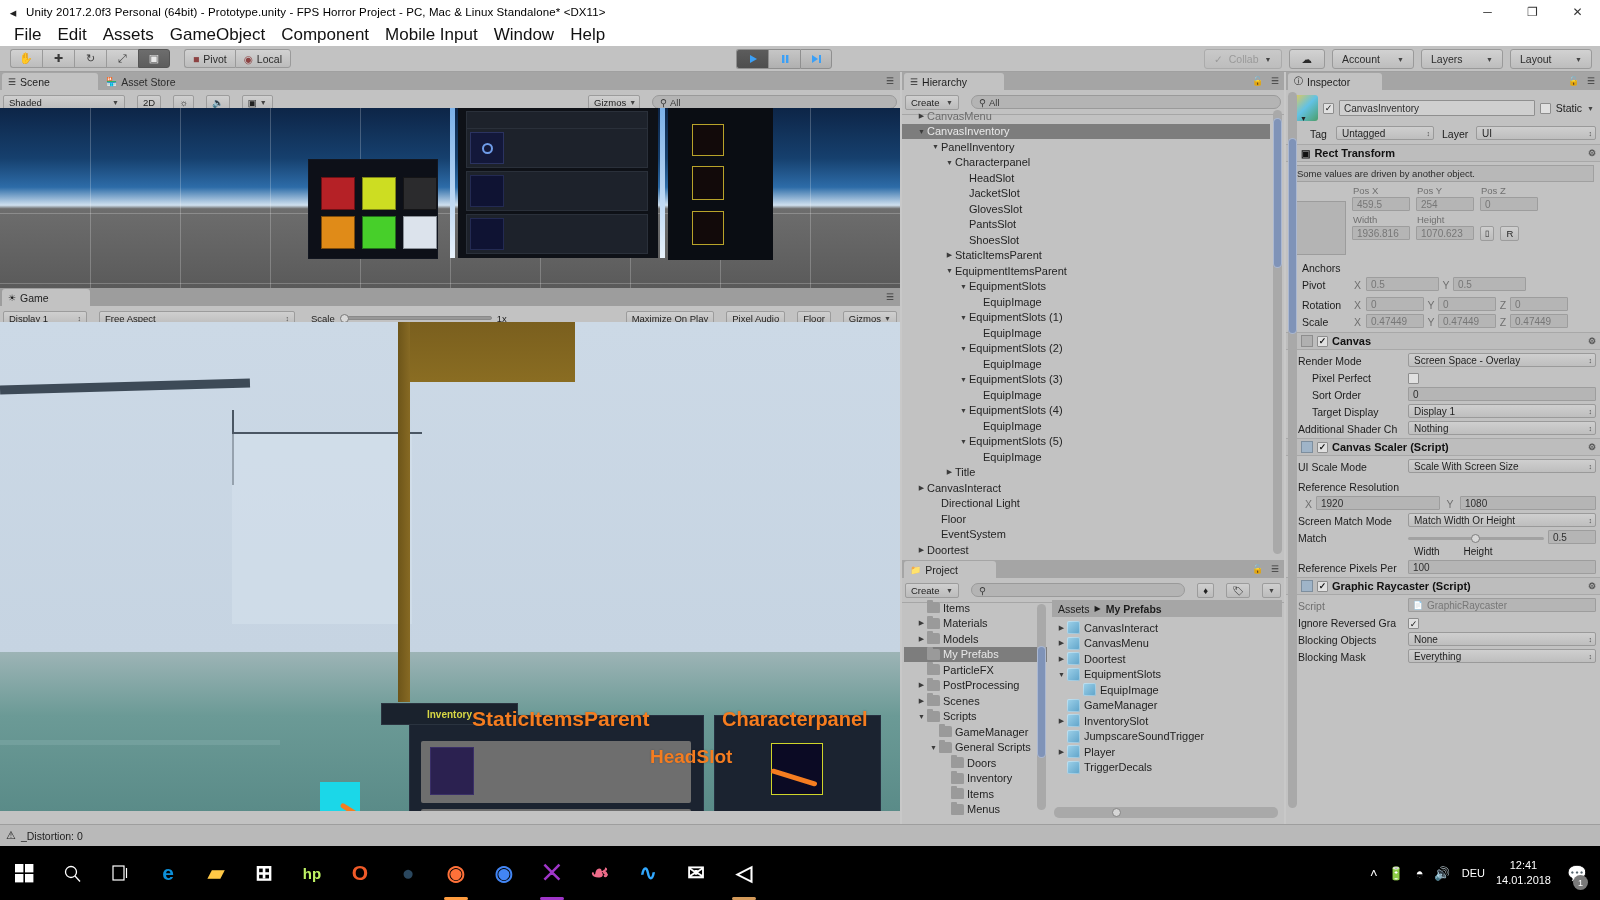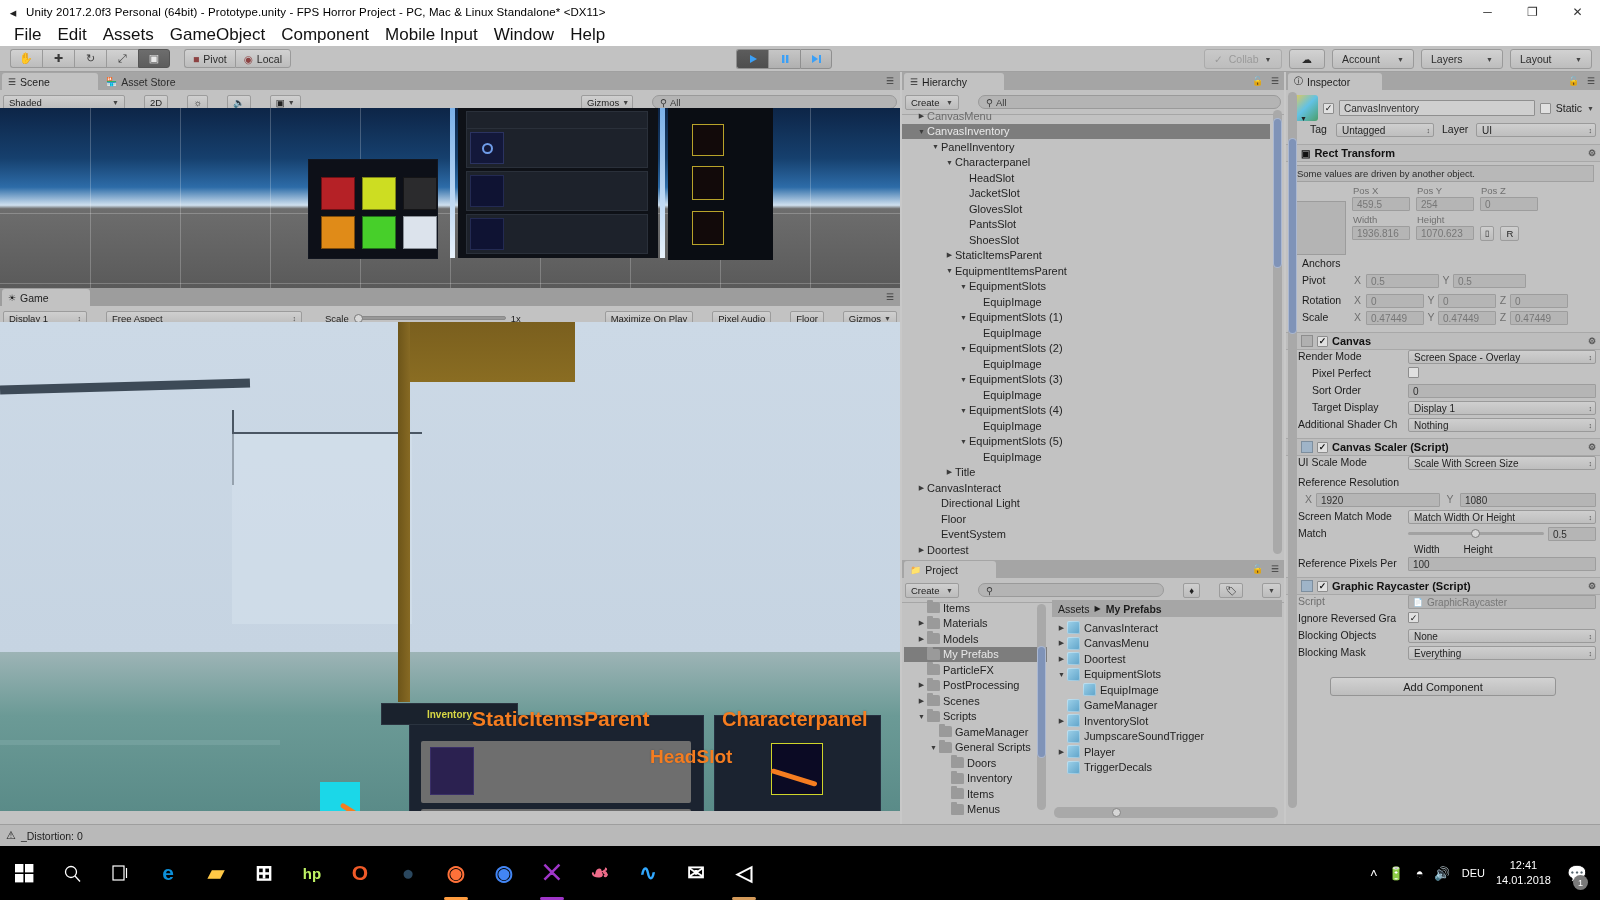--- a/index.html
+++ b/index.html
@@ -76,21 +76,21 @@
   .panel-tabrow { position: relative; height: 18px; background: #a5a5a5; }
   .panel-tab {
     position: absolute; left: 2px; top: 1px; height: 17px; padding: 0 10px 0 6px;
     background: #c2c2c2; border-radius: 3px 3px 0 0;
     display: flex; align-items: center; gap: 4px;
     font-size: 10.5px; color: #1d1d1d;
   }
   .panel-tab.inactive { background: #a5a5a5; color: #2c2c2c; }
   .subbar {
     height: 18px; background: #c2c2c2; border-bottom: 1px solid #a6a6a6;
-    display: flex; align-items: center; gap: 19px; padding: 12px 3px;
+    display: flex; align-items: center; gap: 12px; padding: 12px 3px;
   }
   .mini {
     height: 15px; padding: 0 5px; background: linear-gradient(#cfcfcf,#bcbcbc);
     border: 1px solid #9c9c9c; border-radius: 2px;
     display: flex; align-items: center; gap: 3px; font-size: 9.5px; color: #222;
   }
   .search {
     height: 14px; background: #b4b4b4; border: 1px solid #9a9a9a; border-radius: 7px;
     display: flex; align-items: center; padding: 0 7px; font-size: 9.5px; color: #3a3a3a; gap: 3px;
   }
@@ -126,21 +126,21 @@
   .folder:after { content:""; position:absolute; left:0; top:-2px; width:6px; height:3px; background:#9a9a9a; border-radius:1px 1px 0 0;}
   .cube { width: 13px; height: 13px; flex: none; margin-right: 4px;
           background: linear-gradient(135deg,#9fd2ea,#5ea3c9); border-radius: 2px;
           box-shadow: inset 0 0 0 1px rgba(255,255,255,0.35); }
   .crumb { height: 17px; background: #a6a6a6; display: flex; align-items: center;
            padding-left: 6px; gap: 5px; font-size: 10.5px; color: #1d1d1d; }
 
   
   #inspector { left: 1286px; top: 72px; width: 314px; height: 752px; background: #c2c2c2; }
   .insp-body { position: absolute; left: 0; top: 18px; right: 0; bottom: 0; overflow: hidden; }
-  .irow { display: flex; align-items: flex-start; height: 17px; font-size: 10.5px; color: #1c1c1c; padding: 0 4px; }
+  .irow { display: flex; align-items: flex-end; height: 17px; font-size: 10.5px; color: #1c1c1c; padding: 0 4px; }
   .ifield {
     height: 14px; background: #b5b5b5; border: 1px solid #9d9d9d; border-radius: 1px;
     display: flex; align-items: center; padding: 0 4px; font-size: 10px; color: #2f2f2f; min-width: 0;
   }
   .ifield.grey { color: #777; }
   .idrop {
     height: 14px; background: linear-gradient(#cfcfcf,#bebebe); border: 1px solid #9a9a9a; border-radius: 2px;
     display: flex; align-items: center; justify-content: space-between; padding: 0 3px 0 5px;
     font-size: 10px; color: #1f1f1f;
   }
@@ -1019,23 +1019,20 @@
         </div>
       </div>
       <div class="irow">
         <span class="lbl" style="width:118px;padding-left:8px">Blocking Mask</span>
         <div class="idrop" style="flex:1">
           <span>Everything</span>
           <span class="caret">↕</span>
         </div>
       </div>
 
-      <div style="display:flex;justify-content:center;margin-top:14px">
-        <div style="width:226px;height:19px;background:linear-gradient(#d2d2d2,#bdbdbd);border:1px solid #949494;border-radius:3px;display:flex;align-items:center;justify-content:center;font-size:11px;color:#1c1c1c">Add Component</div>
-      </div>
     </div>
 
     <div class="scrollbar" style="left:2px;top:20px;width:9px;height:716px">
       <div class="scrollthumb" style="left:0;top:46px;width:9px;height:196px"></div>
     </div>
   </div>
 
   <div class="statusbar">
     <span style="font-size:11px">⚠</span>
     <span>_Distortion: 0</span>

